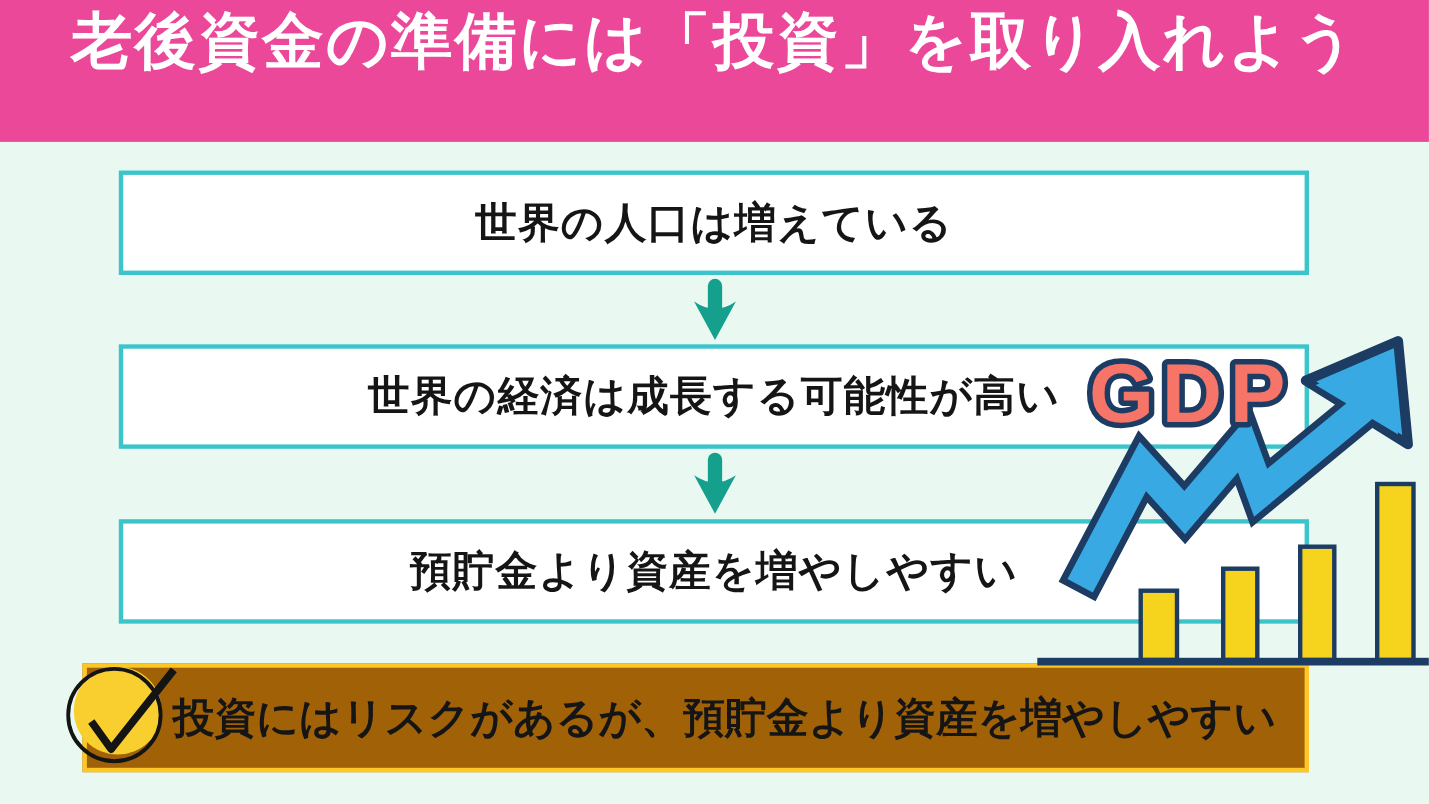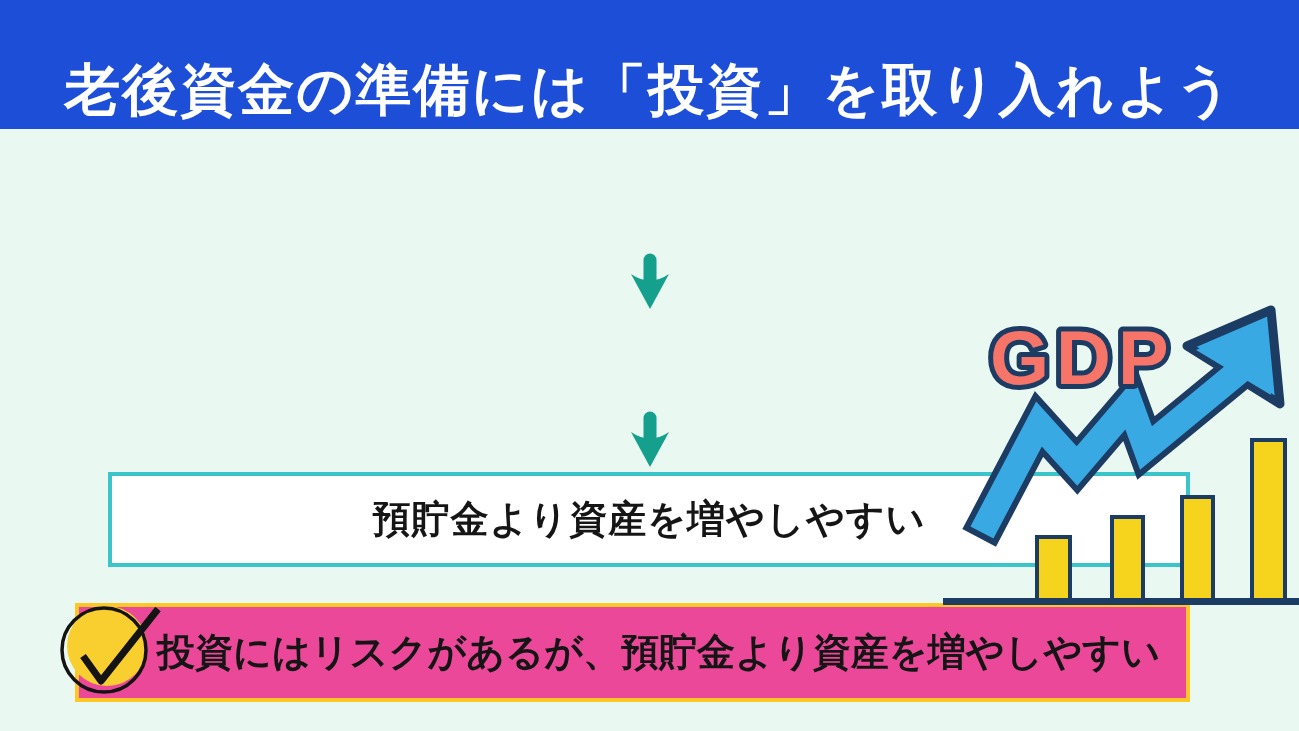--- a/index.html
+++ b/index.html
@@ -6,21 +6,21 @@
   body{
     width:1299px;height:731px;position:relative;overflow:hidden;
     background:#e9f8f0;
     font-family:"Liberation Sans","DejaVu Sans",sans-serif;
   }
   .stage{position:absolute;inset:0;}
 
   
   .header{
     position:absolute;left:0;top:0;width:1299px;height:129px;
-    background:#1d4ed8;display:flex;align-items:flex-end;justify-content:center;
+    background:#ec4899;display:flex;align-items:flex-start;justify-content:center;
     z-index:1;
   }
   .header .title{
     color:#ffffff;font-size:56px;font-weight:bold;letter-spacing:2px;
     white-space:nowrap;
   }
 
   
   .flow-box{
     position:absolute;left:108px;width:1082px;height:95px;box-sizing:border-box;
@@ -36,21 +36,21 @@
   .box2{top:313px;}
   .box3{top:472px;}
 
   .down-arrow{position:absolute;left:628px;width:44px;height:58px;z-index:3;}
   .arrow1{top:253px;}
   .arrow2{top:411px;}
 
   
   .conclusion{
     position:absolute;left:75px;top:603px;width:1115px;height:99px;box-sizing:border-box;
-    background:#ec4899;border:4px solid #fdc826;
+    background:#a16207;border:4px solid #fdc826;
     display:flex;align-items:center;
     z-index:4;
   }
   .conclusion .label{
     color:#151515;font-size:38px;font-weight:bold;letter-spacing:0px;
     margin-left:78px;white-space:nowrap;
   }
   .check-icon-wrap{
     position:absolute;left:60px;top:597px;width:105px;height:112px;z-index:6;
   }
@@ -67,28 +67,34 @@
 </style>
 </head>
 <body>
 
 <div class="stage">
 
   <div class="header">
     <div class="title">老後資金の準備には「投資」を取り入れよう</div>
   </div>
 
+  <div class="flow-box box1">
+    <div class="label">世界の人口は増えている</div>
+  </div>
 
   <div class="down-arrow arrow1">
     <svg width="44" height="58" viewBox="0 0 44 58">
       <path d="M22 7 L22 27" stroke="#14a08d" stroke-width="13" stroke-linecap="round" fill="none"></path>
       <path d="M3 21 Q22 34 41 21 L22 56 Z" fill="#14a08d"></path>
     </svg>
   </div>
 
+  <div class="flow-box box2">
+    <div class="label">世界の経済は成長する可能性が高い</div>
+  </div>
 
   <div class="down-arrow arrow2">
     <svg width="44" height="58" viewBox="0 0 44 58">
       <path d="M22 7 L22 27" stroke="#14a08d" stroke-width="13" stroke-linecap="round" fill="none"></path>
       <path d="M3 21 Q22 34 41 21 L22 56 Z" fill="#14a08d"></path>
     </svg>
   </div>
 
   <div class="flow-box box3">
     <div class="label">預貯金より資産を増やしやすい</div>

